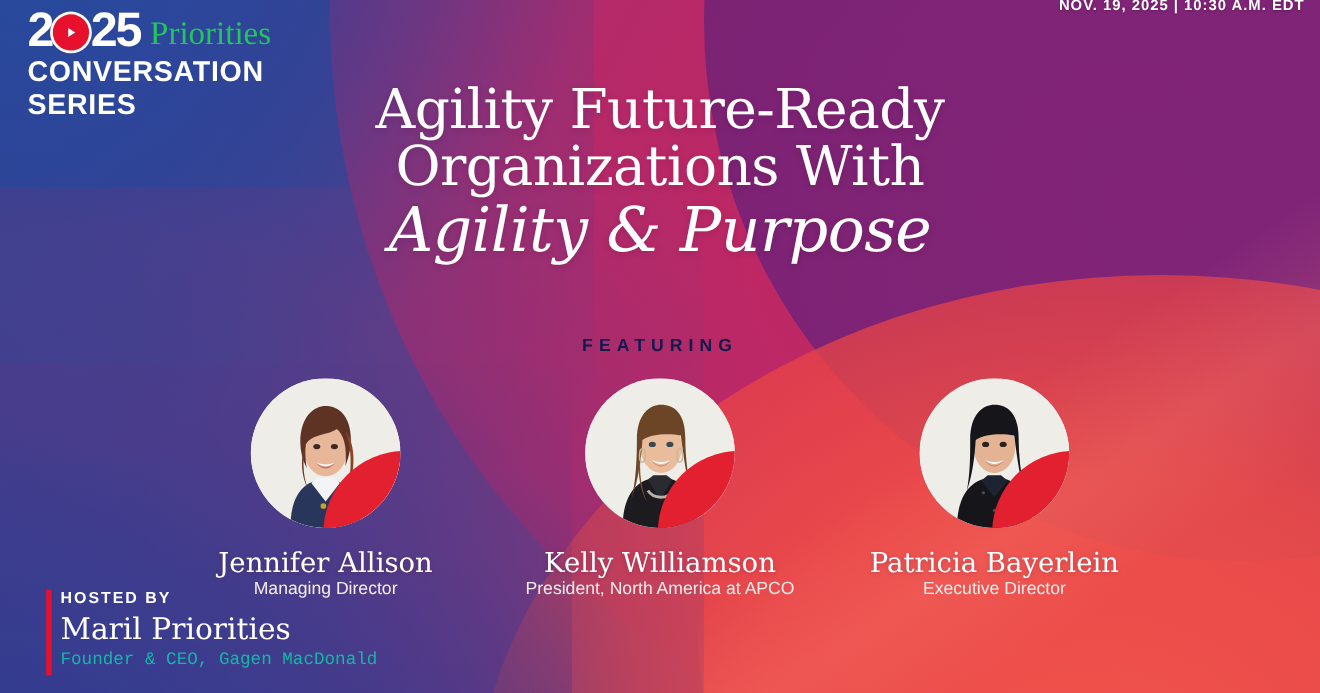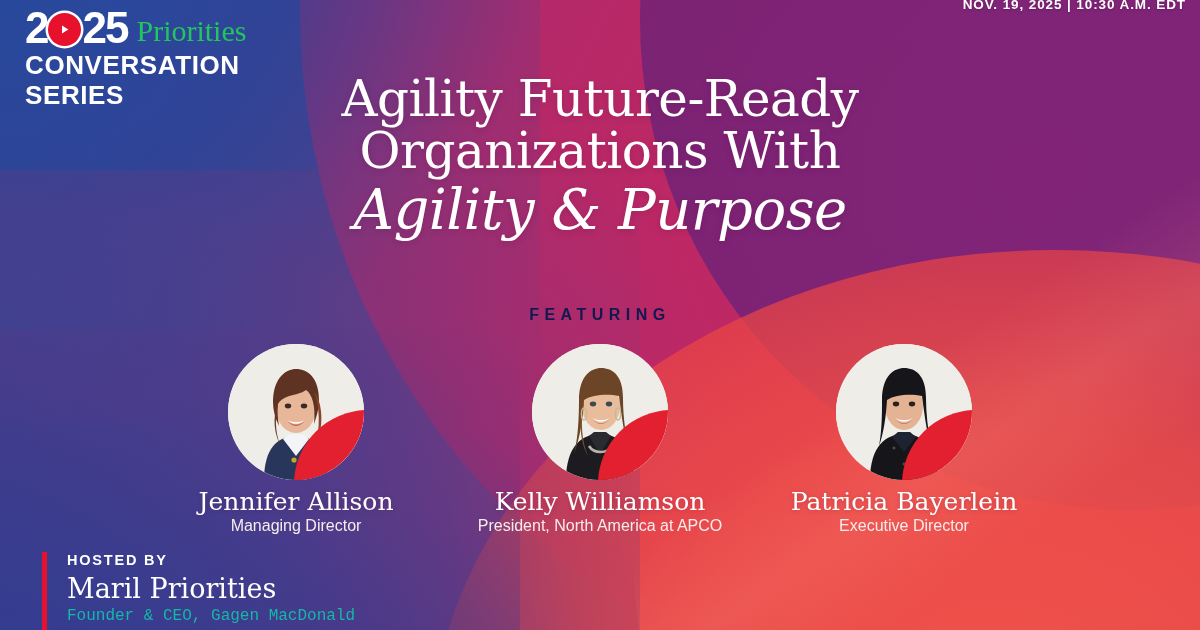--- a/index.html
+++ b/index.html
@@ -159,34 +159,34 @@
     overflow:hidden;background:#EFEDE8;
   }
   .avatar .redcorner{
     position:absolute;right:-4px;bottom:-4px;width:74px;height:74px;
     background:#E3202F;
     border-top-left-radius:74px;
   }
   .avatar .photo{position:absolute;inset:0;}
 
   .sp-name{
-    margin-top:8px;
+    margin-top:18px;
     font-family:"DejaVu Serif",serif;
     font-size:25px;color:#ffffff;line-height:1.1;white-space:nowrap;
     text-shadow:0 1px 4px rgba(90,20,60,0.25);
   }
   .sp-title{
     margin-top:0;
     font-family:"Liberation Sans",sans-serif;
     font-size:16px;color:#f7eceb;line-height:1.2;white-space:nowrap;
   }
 
   
   .hosted{
-    position:absolute;left:42px;bottom:0;padding-left:20px;
+    position:absolute;left:42px;bottom:16px;padding-left:8px;
     border-left:5px solid #E8112D;height:78px;
     display:flex;flex-direction:column;justify-content:flex-start;
   }
   .hosted-label{
     font-family:"Liberation Sans",sans-serif;
     font-weight:bold;font-size:14.5px;letter-spacing:1.8px;color:#ffffff;
   }
   .hosted-name{
     font-family:"DejaVu Serif",serif;
     font-size:27px;color:#ffffff;line-height:1.18;margin-top:5px;

